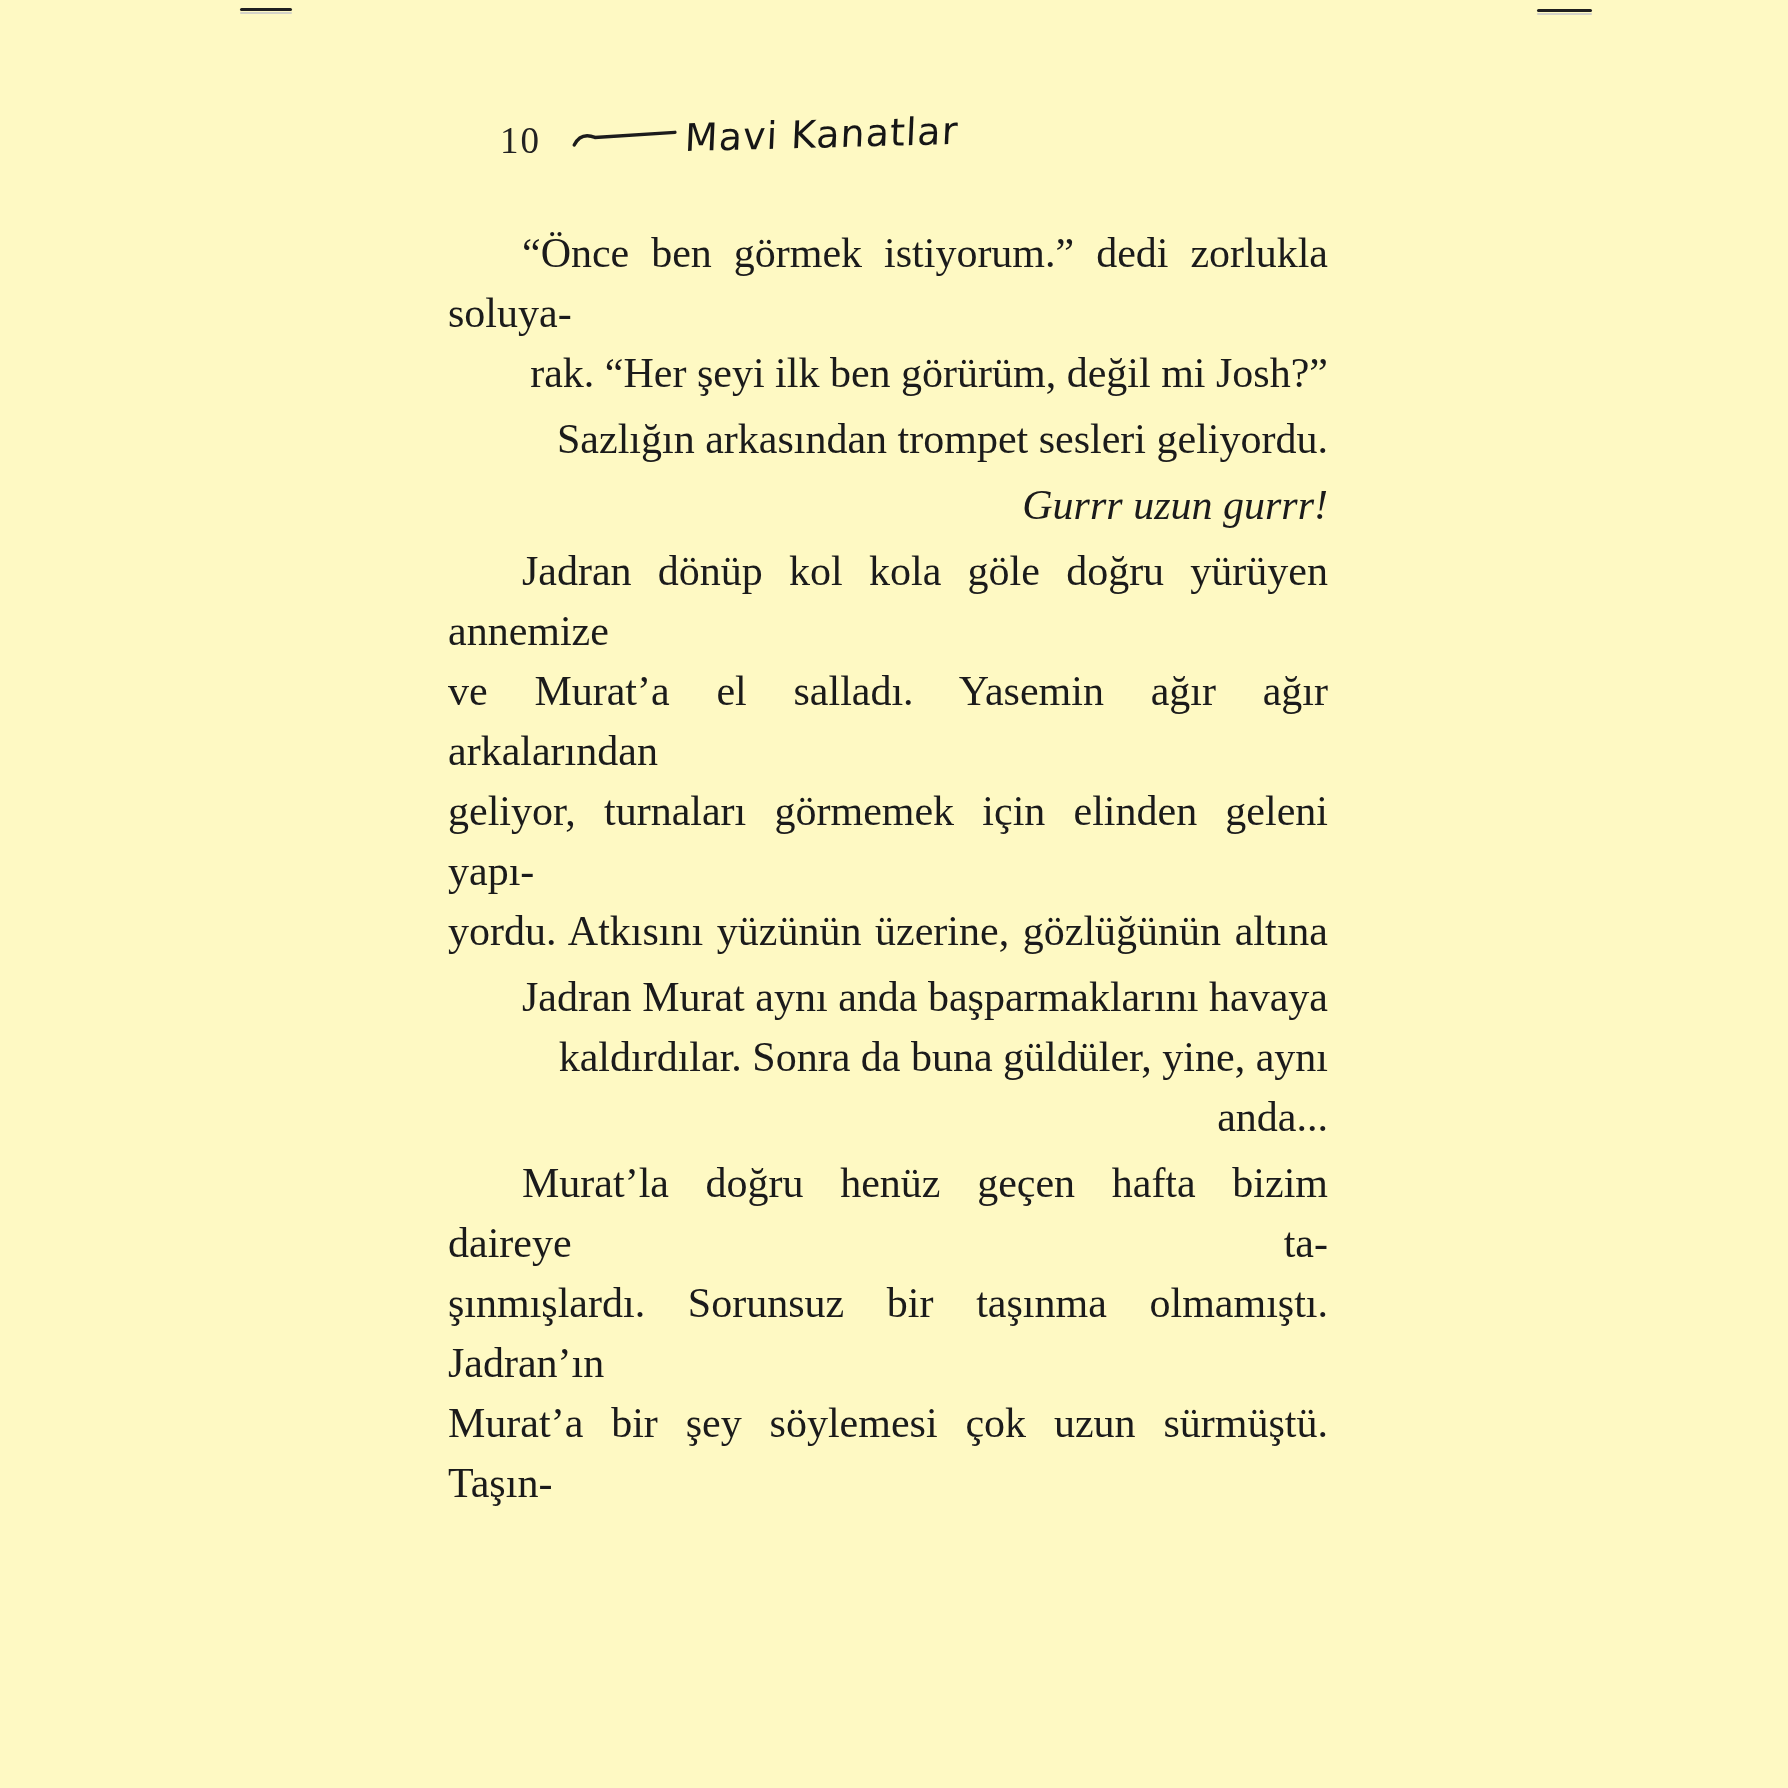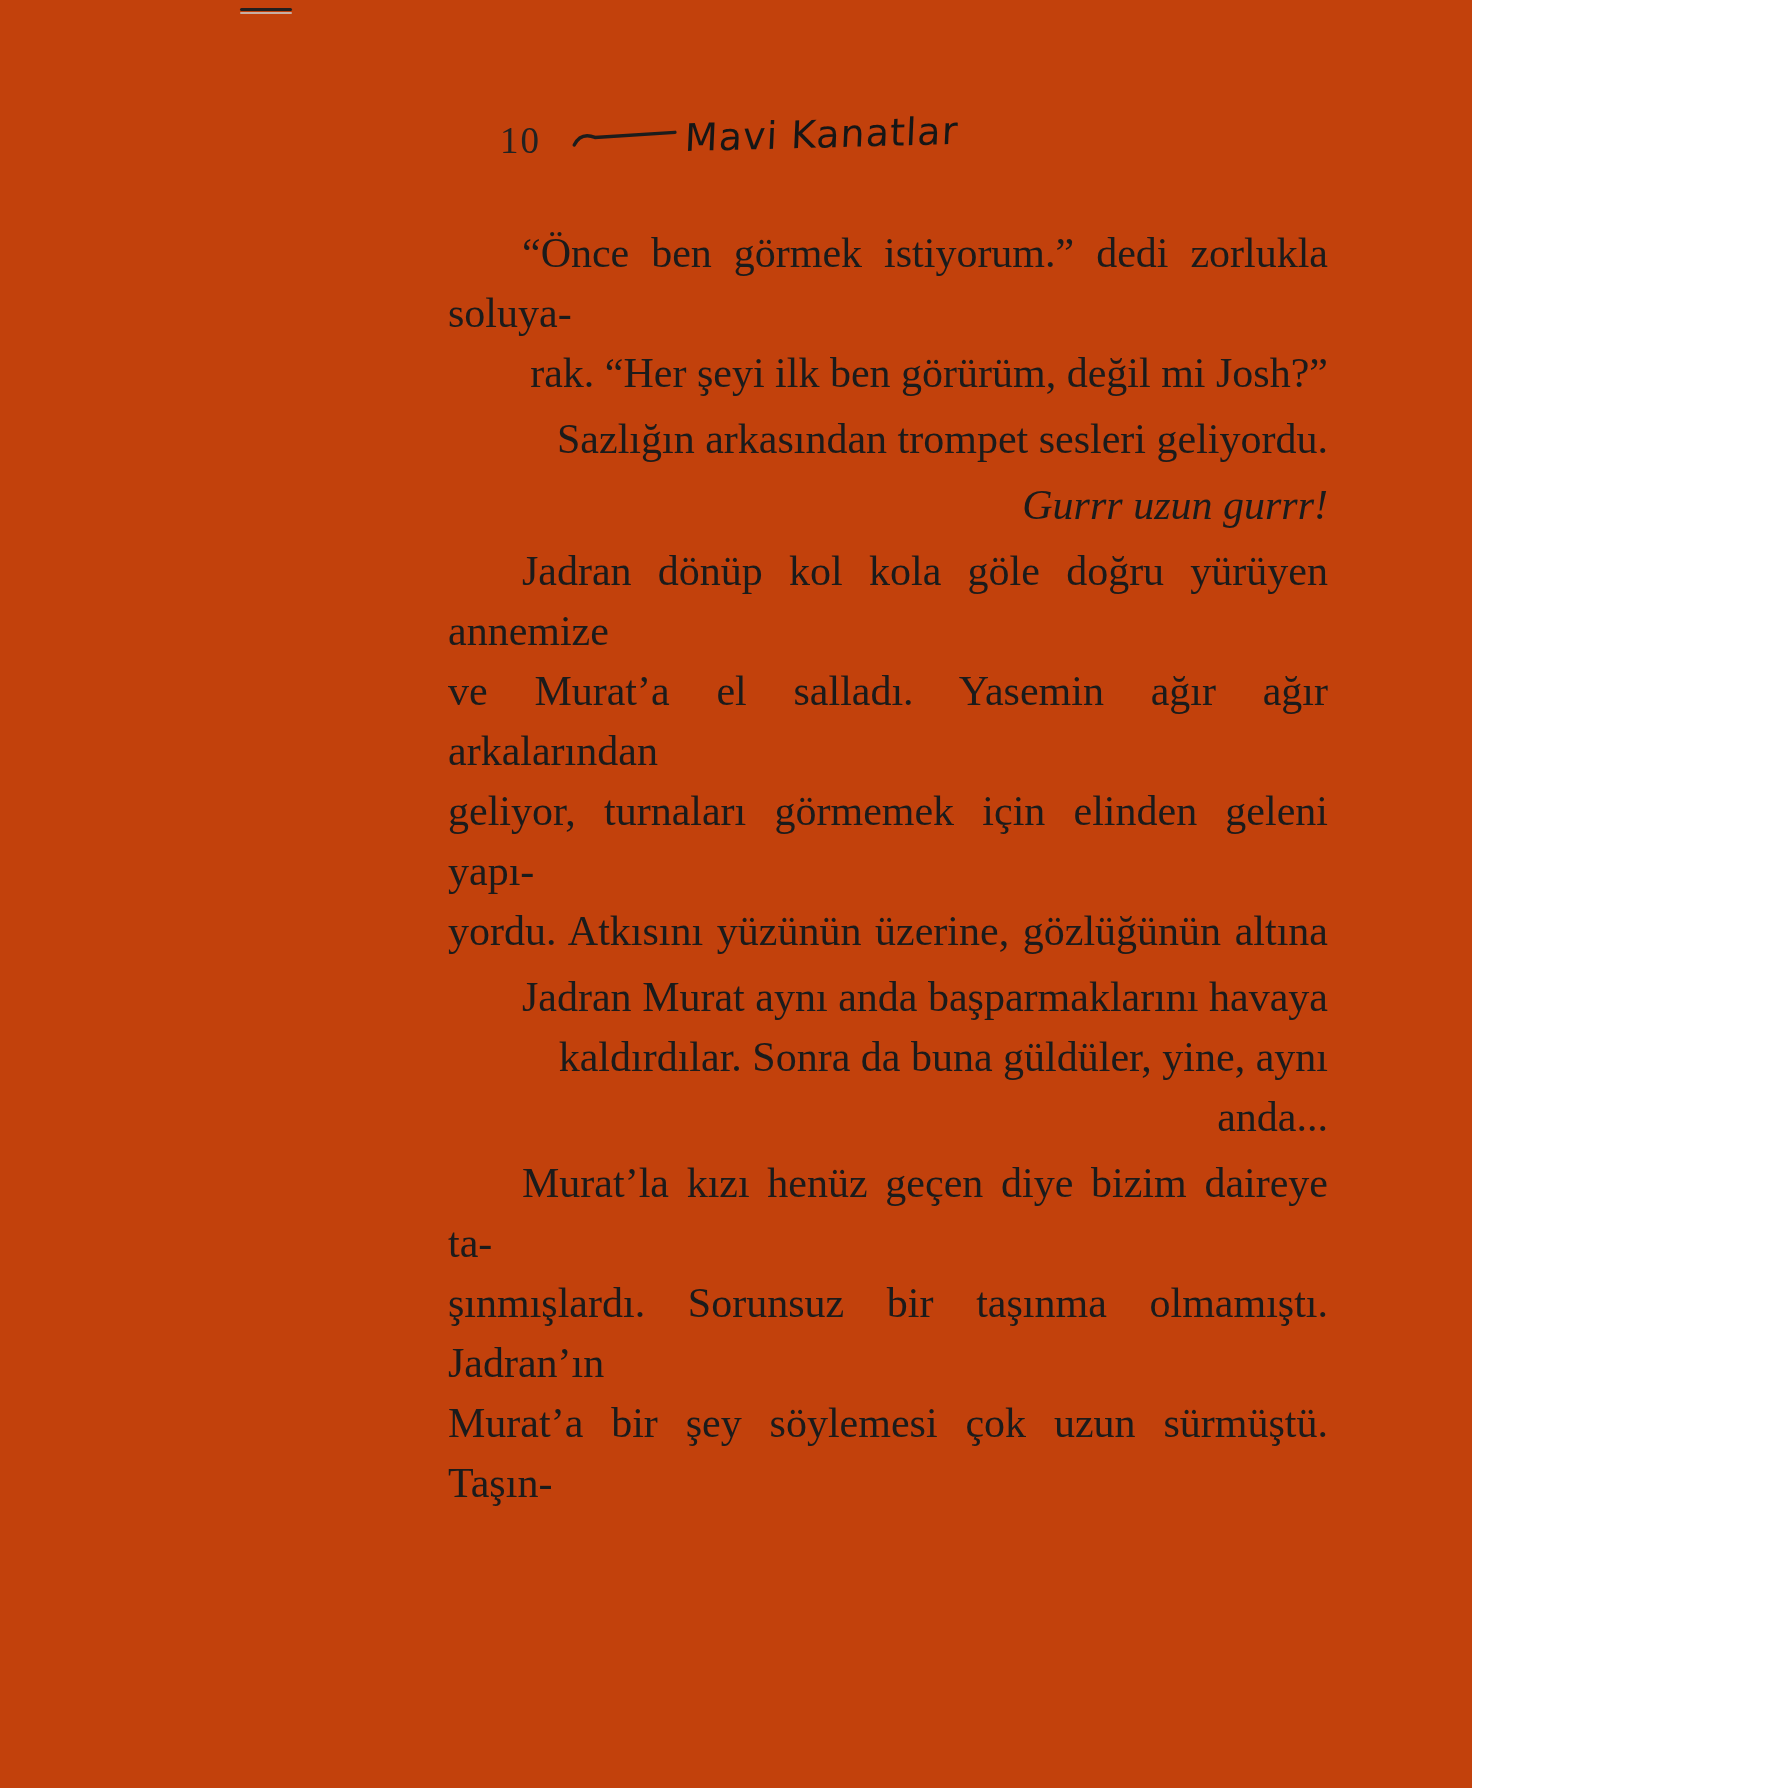--- a/index.html
+++ b/index.html
@@ -2,23 +2,23 @@
 <html><head>
 <meta charset="utf-8">
 <style>
   html, body {
     margin: 0;
     padding: 0;
     background: #ffffff;
   }
   .page {
     position: relative;
-    width: 1472px;
+    width: 1788px;
     height: 1788px;
-    background: #c2410c;
+    background: #fef9c3;
     overflow: hidden;
     font-family: "Liberation Serif", serif;
     color: #1c1c1c;
     text-decoration: underline;
   }
   
   .edge-mark {
     position: absolute;
     top: 8px;
     height: 5px;
@@ -145,20 +145,20 @@
 
     <div class="para">
     </div>
 
     <div class="para">
       <div class="ln in jf">Jadran Murat aynı anda başparmaklarını havaya</div>
       <div class="ln">kaldırdılar. Sonra da buna güldüler, yine, aynı anda...</div>
     </div>
 
     <div class="para">
-      <div class="ln in jf">Murat’la kızı henüz geçen diye bizim daireye ta-</div>
+      <div class="ln in jf">Murat’la doğru henüz geçen hafta bizim daireye ta-</div>
       <div class="ln jf">şınmışlardı. Sorunsuz bir taşınma olmamıştı. Jadran’ın</div>
       <div class="ln jf">Murat’a bir şey söylemesi çok uzun sürmüştü. Taşın-</div>
 
     </div>
 
   </div>
 </div>
 
 </body></html>

